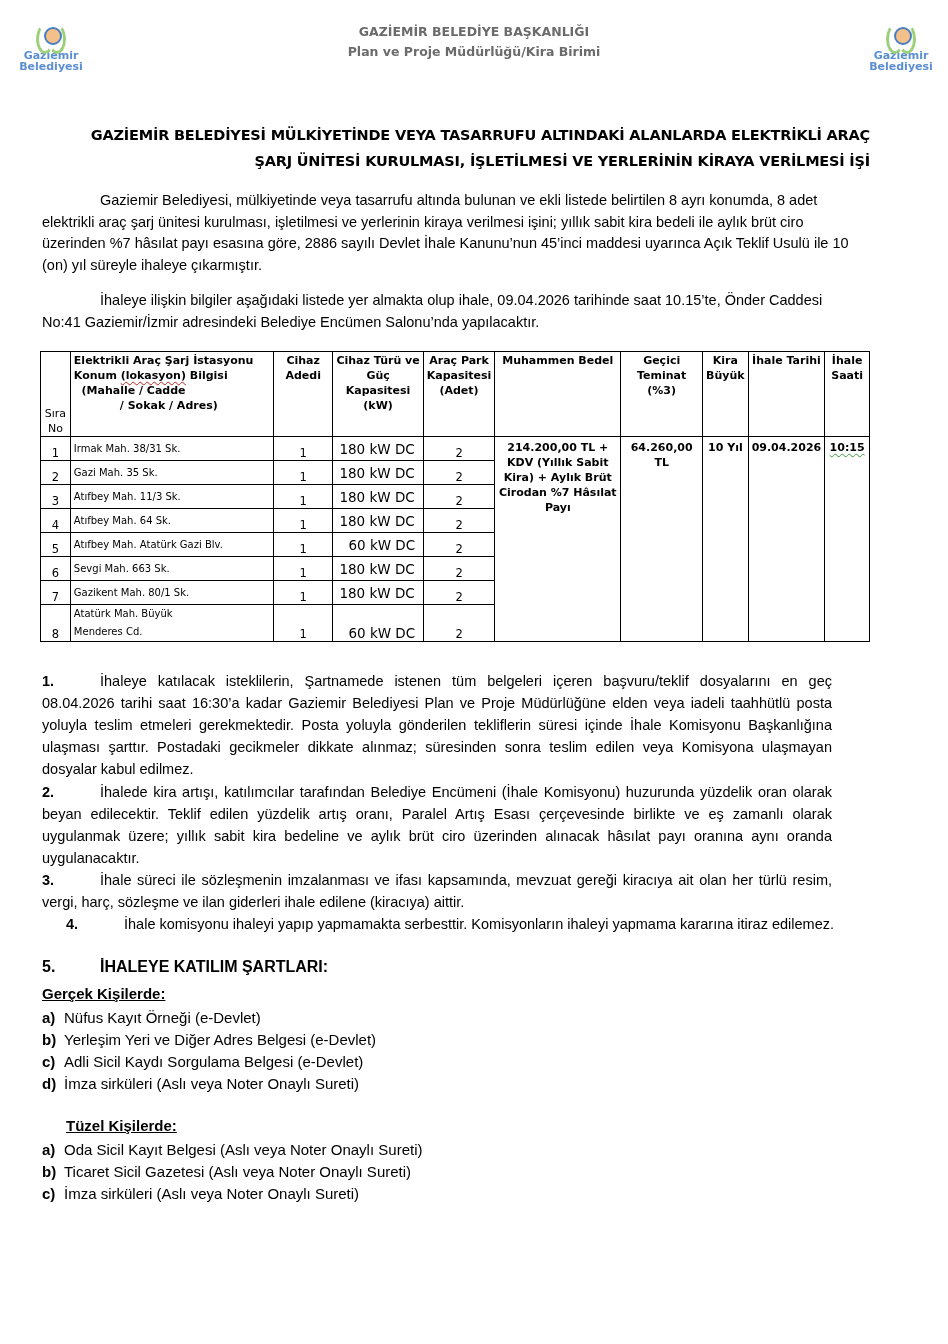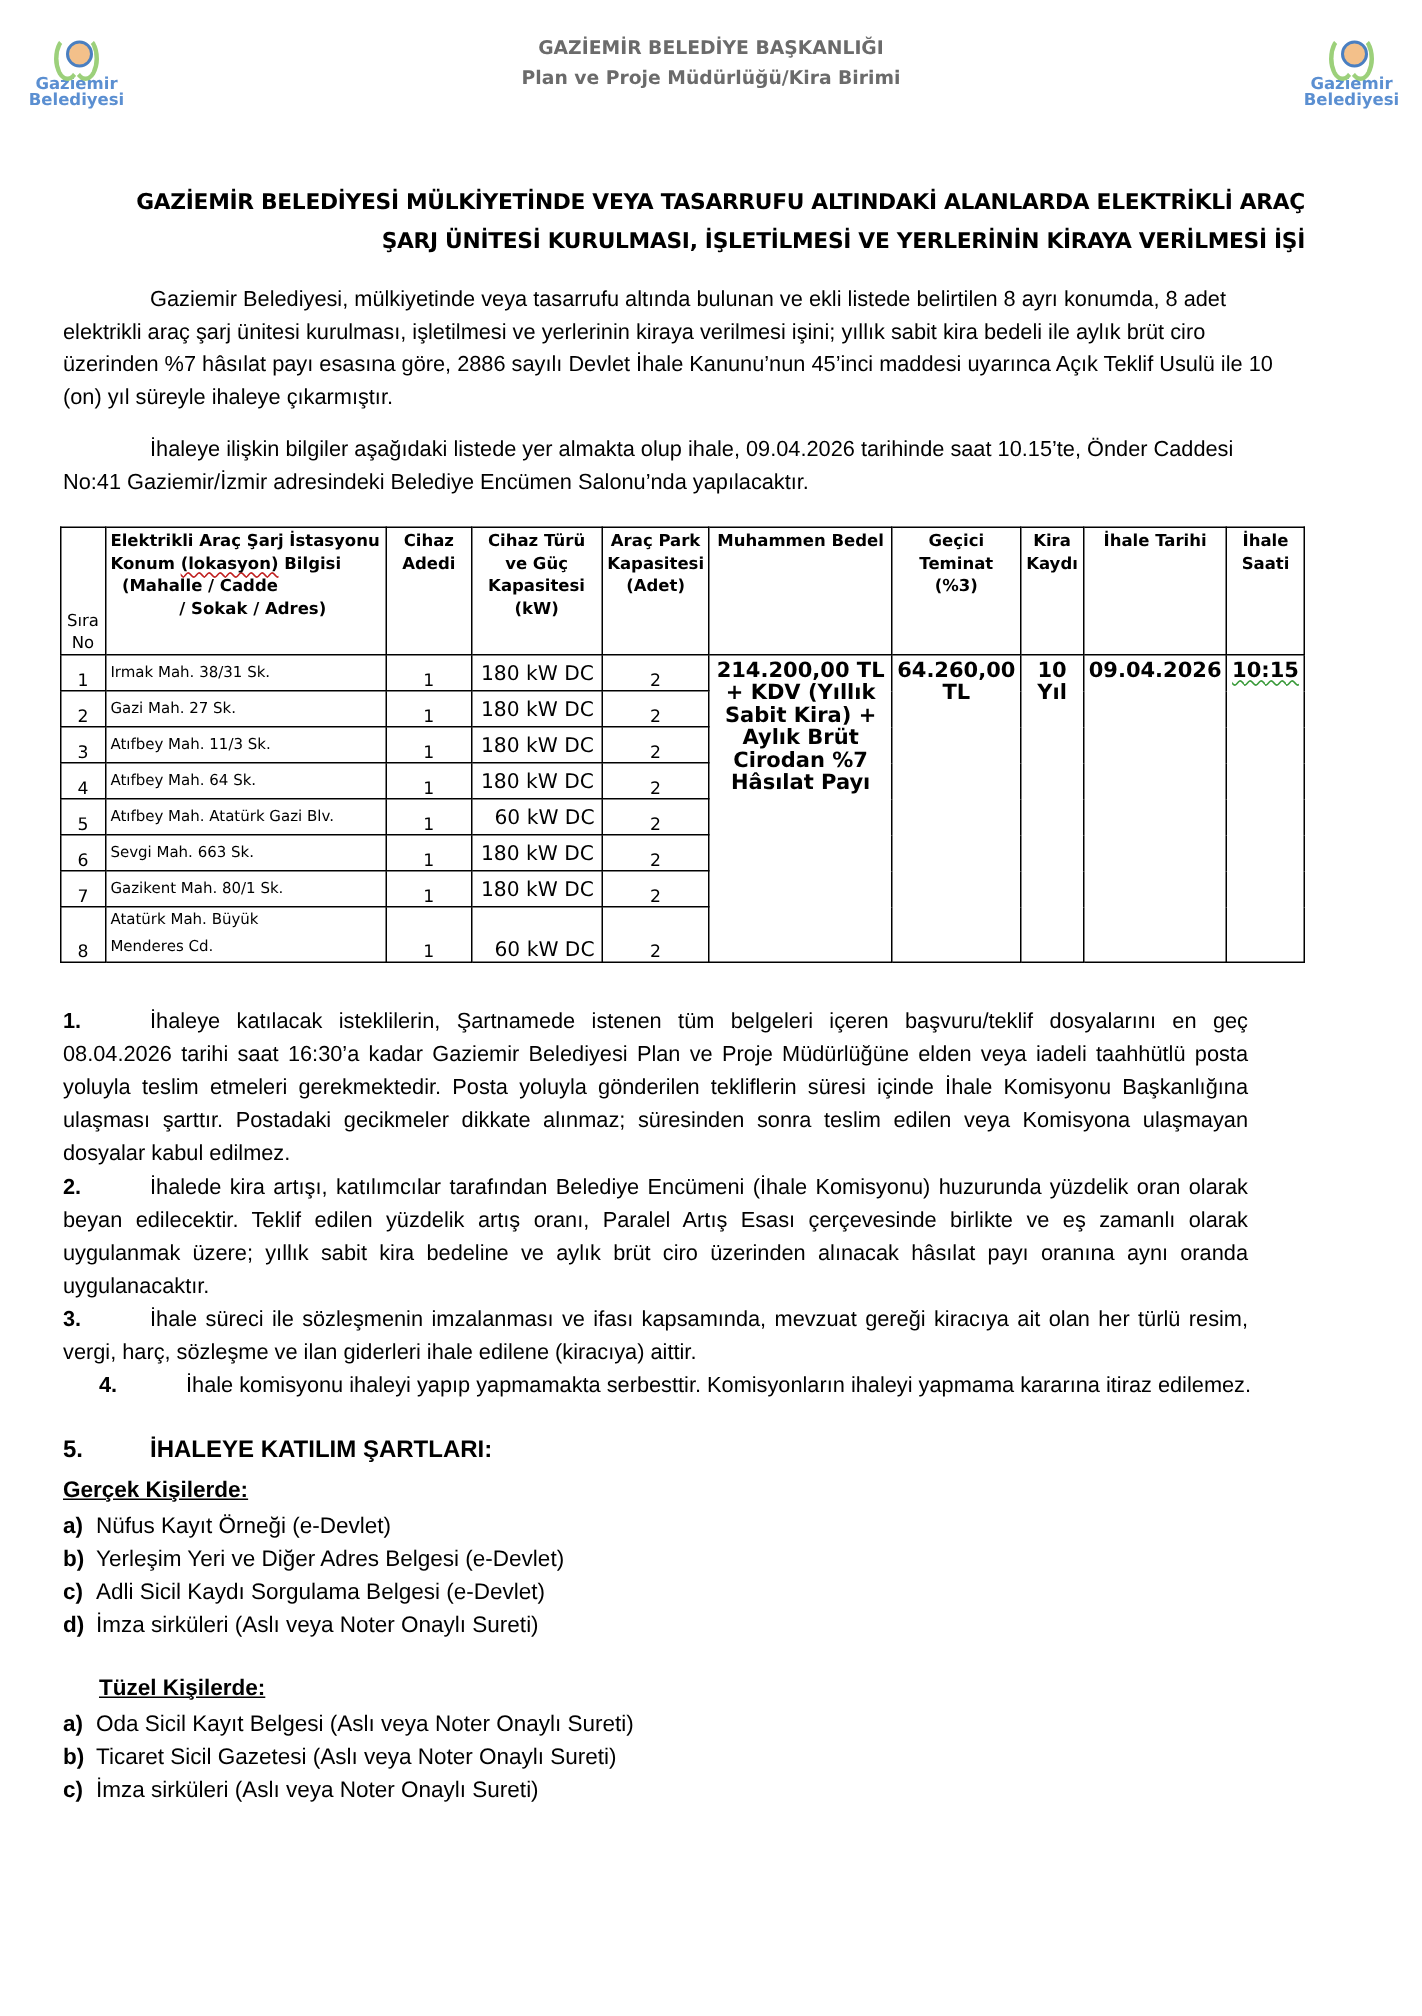--- a/index.html
+++ b/index.html
@@ -29,21 +29,21 @@
   table.tender { position: absolute; left: 40px; top: 351px; border-collapse: collapse; width: 830px; font-size: 12px; }
   table.tender td, table.tender th { border: 1.5px solid #000; padding: 0 3px; vertical-align: top; }
   table.tender th { font-weight: bold; font-size: 11px; line-height: 15px; height: 83px; text-align: center; padding-top: 1px; }
   table.tender th.left-align { text-align: left; }
   table.tender th.sira { vertical-align: bottom; font-weight: normal; padding-bottom: 0; }
   table.tender td { height: 23px; }
   table.tender td.num { text-align: center; vertical-align: bottom; font-size: 11.5px; }
   table.tender td.loc { font-size: 10px; vertical-align: middle; line-height: 18px; margin-left: 16px; }
   table.tender td.cap { font-size: 13.5px; vertical-align: middle; padding-left: 6px; }
   table.tender td.cap.small { padding-left: 15px; }
-  table.tender td.merged { text-align: center; font-weight: bold; font-size: 14px; line-height: 15px; padding-top: 3px; }
+  table.tender td.merged { text-align: center; font-weight: bold; font-size: 11px; line-height: 15px; padding-top: 3px; }
   .squig { text-decoration: underline wavy #c02020; text-decoration-thickness: 1px; text-underline-offset: 2px; }
   .squig-g { text-decoration: underline wavy #3a9a3a; text-decoration-thickness: 1px; text-underline-offset: 2px; }
 
   .numbered { position: absolute; left: 42px; width: 790px; font-size: 14.5px; line-height: 22px; text-align: justify; }
   .numbered .n { font-weight: bold; display: inline-block; width: 58px; }
 
   .sec5 { position: absolute; left: 42px; top: 958px; font-weight: bold; font-size: 16px; }
   .sec5 .n { display: inline-block; width: 58px; }
   .subhead { position: absolute; left: 42px; font-weight: bold; font-size: 15px; text-decoration: underline; }
   .list { position: absolute; left: 42px; font-size: 15px; line-height: 22px; }
@@ -103,39 +103,39 @@
   </colgroup>
   <tbody>
       <tr>
     <th class="sira">Sıra No</th>
     <th class="left-align">Elektrikli Araç Şarj İstasyonu Konum <span class="squig">(lokasyon)</span> Bilgisi &nbsp;&nbsp;(Mahalle / Cadde<br>&nbsp;&nbsp;&nbsp;&nbsp;&nbsp;&nbsp;&nbsp;&nbsp;&nbsp;&nbsp;&nbsp;&nbsp;/ Sokak / Adres)</th>
     <th>Cihaz Adedi</th>
     <th>Cihaz Türü ve Güç Kapasitesi (kW)</th>
     <th>Araç Park Kapasitesi (Adet)</th>
     <th>Muhammen Bedel</th>
     <th>Geçici Teminat (%3)</th>
-    <th>Kira Kaydı</th>
+    <th>Kira Büyük</th>
     <th>İhale Tarihi</th>
     <th>İhale Saati</th>
   </tr>
   <tr>
     <td class="num">1</td>
     <td class="loc">Irmak Mah. 38/31 Sk.</td>
     <td class="num">1</td>
     <td class="cap">180 kW DC</td>
     <td class="num">2</td>
     <td class="merged" rowspan="8">214.200,00 TL + KDV (Yıllık Sabit Kira) + Aylık Brüt Cirodan %7 Hâsılat Payı</td>
     <td class="merged" rowspan="8">64.260,00 TL</td>
     <td class="merged" rowspan="8">10 Yıl</td>
     <td class="merged" rowspan="8">09.04.2026</td>
     <td class="merged" rowspan="8"><span class="squig-g">10:15</span></td>
   </tr>
   <tr>
     <td class="num">2</td>
-    <td class="loc">Gazi Mah. 27 Sk.</td>
+    <td class="loc">Gazi Mah. 35 Sk.</td>
     <td class="num">1</td>
     <td class="cap">180 kW DC</td>
     <td class="num">2</td>
   </tr>
   <tr>
     <td class="num">3</td>
     <td class="loc">Atıfbey Mah. 11/3 Sk.</td>
     <td class="num">1</td>
     <td class="cap">180 kW DC</td>
     <td class="num">2</td>

